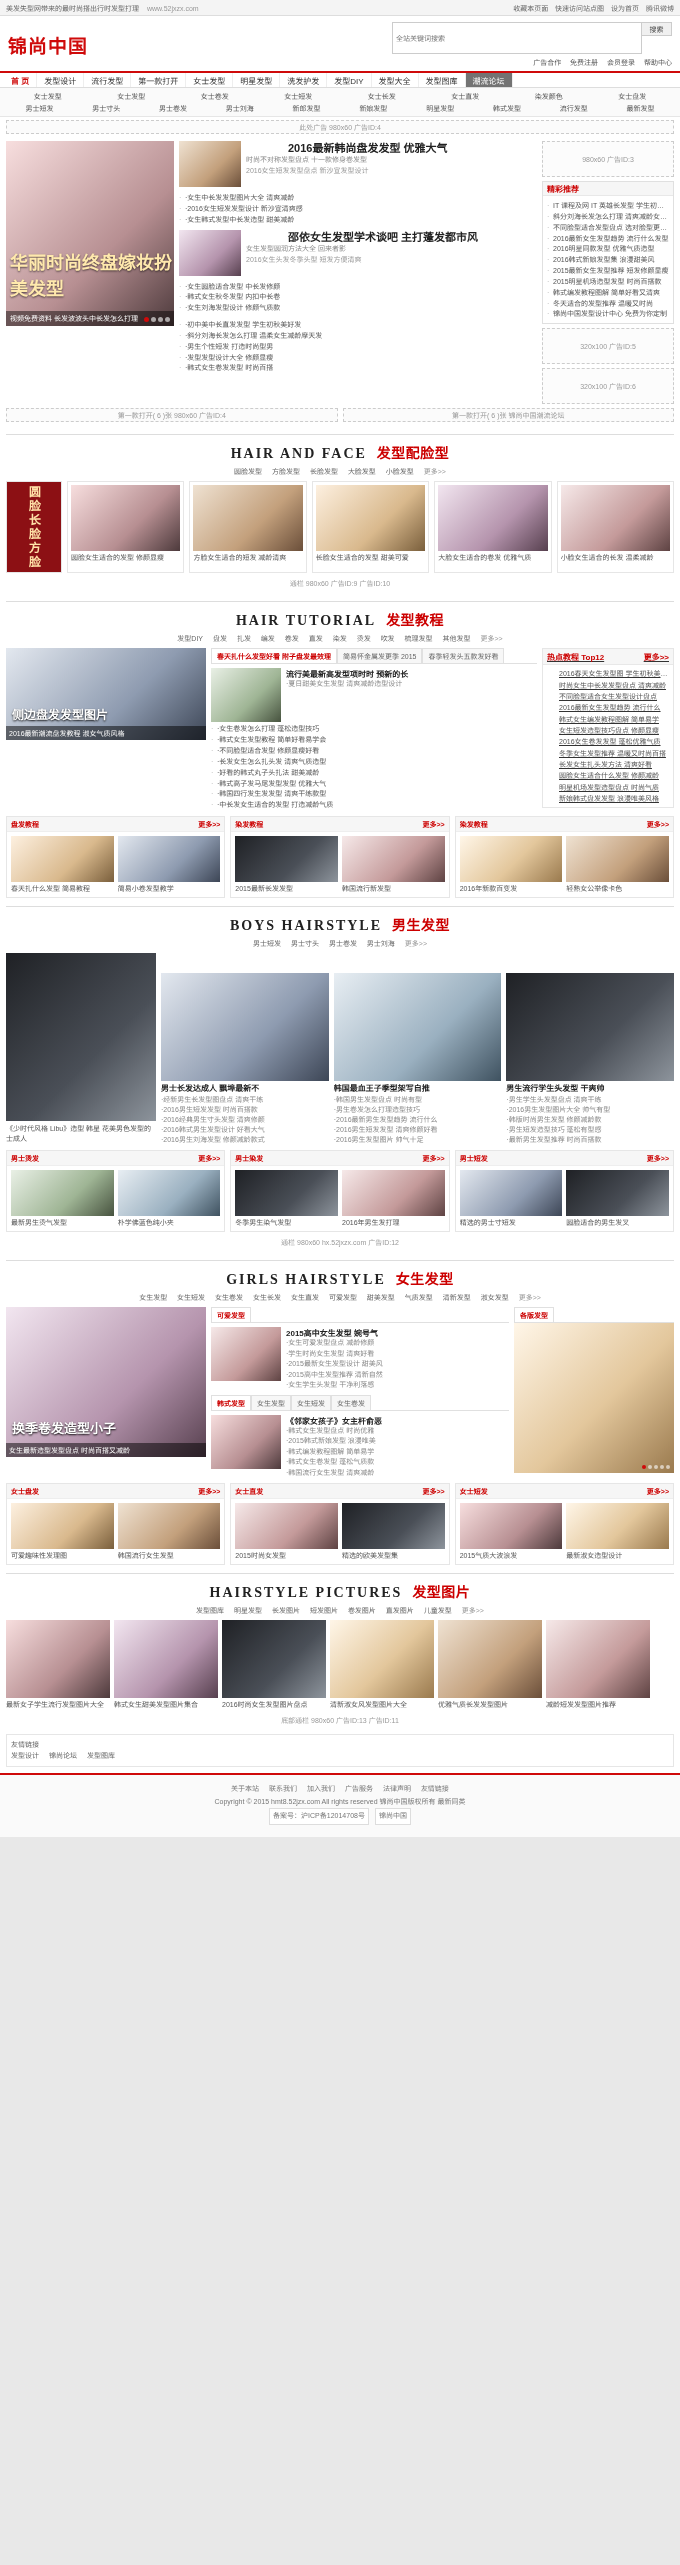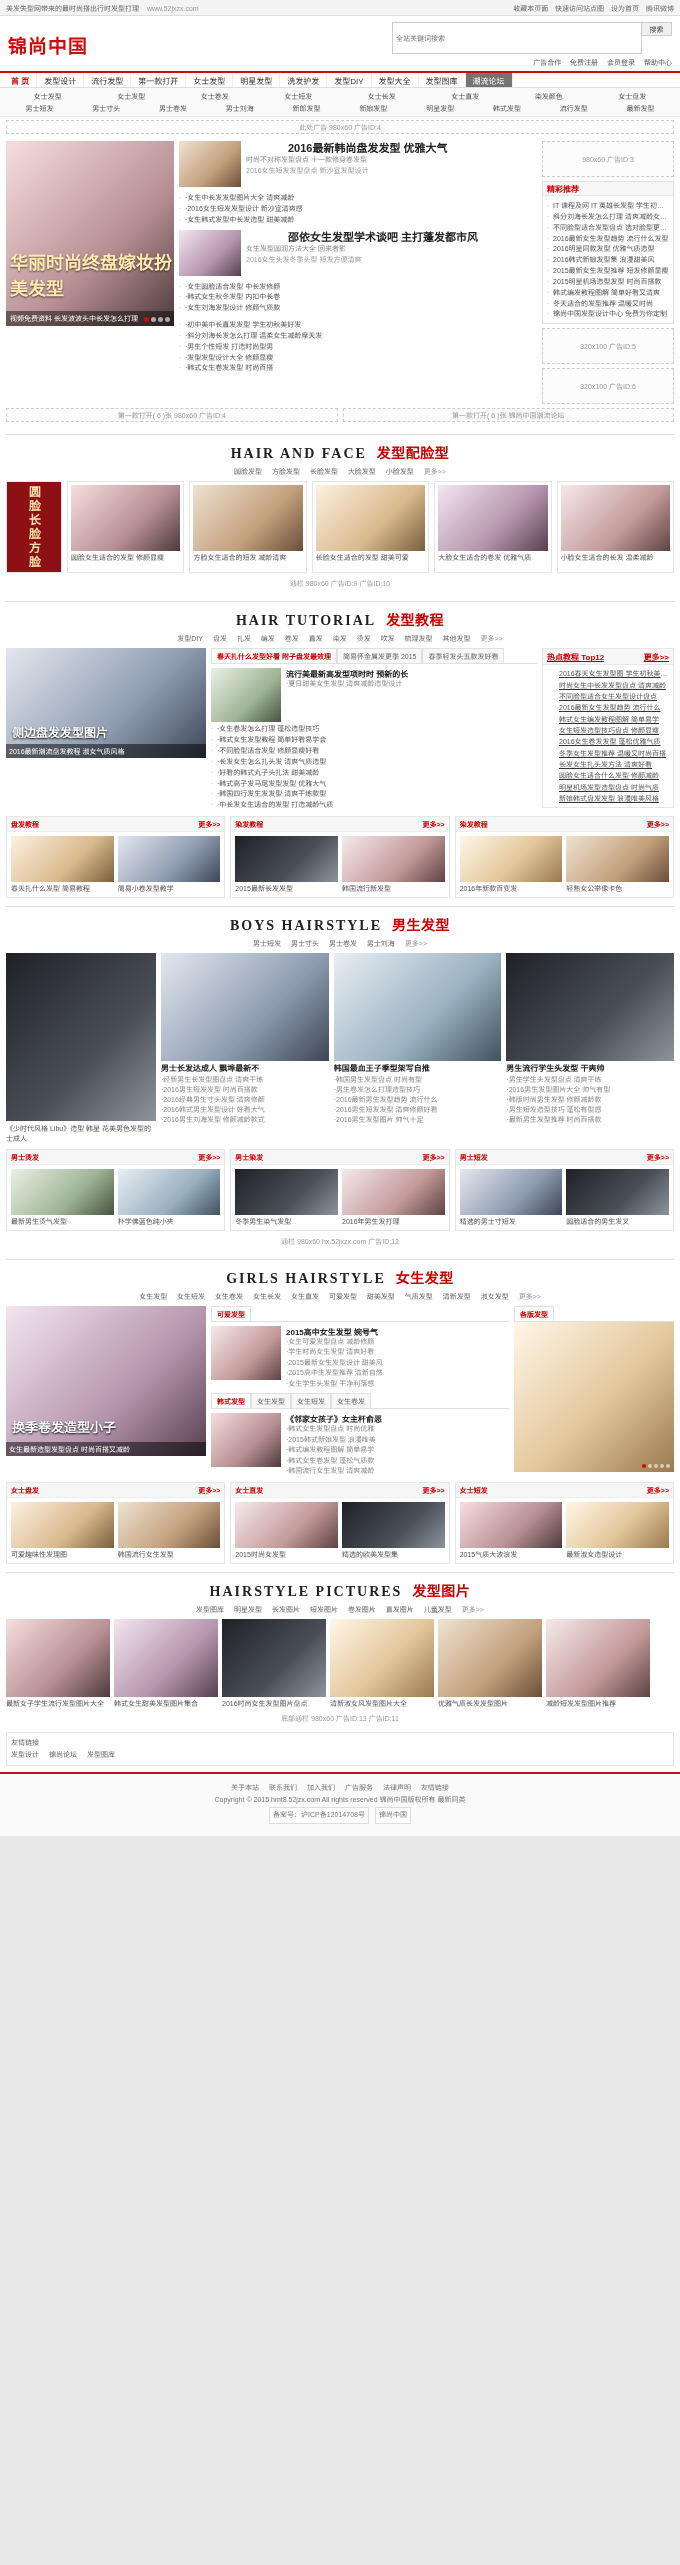--- a/index.html
+++ b/index.html
@@ -136,21 +136,21 @@
   .card .ph { width:100%; height:66px; }
   .card .tx { font-size:7px; color:#555; margin-top:2px; line-height:1.3; }
   .card.promo { background:#8c1014; color:#ffdca8; display:flex; align-items:center; justify-content:center; flex-direction:column; }
   .card.promo b { font-size:12px; writing-mode:vertical-rl; letter-spacing:2px; color:#ffe2a8;}
 
   .centerline { text-align:center; font-size:7px; color:#999; padding:5px 0; }
 
   
   .tut { display:flex; gap:5px; }
   .tut-left { width:200px; flex:none; }
-  .tut-left .big { width:200px; height:110px; position:relative; overflow:hidden;}
+  .tut-left .big { width:200px; height:92px; position:relative; overflow:hidden;}
   .tut-left .big .cap {
     position:absolute; bottom:0; left:0; right:0; background:rgba(0,0,0,.5); color:#fff;
     font-size:7px; padding:2px 3px;
   }
   .tut-left .big .overlaytitle{
     position:absolute; left:6px; bottom:18px; color:#fff; font-size:12px; font-weight:bold;
     text-shadow:0 1px 2px #000;
   }
   .tut-mid { flex:1; }
   .tut-right { width:132px; flex:none; }
@@ -171,21 +171,21 @@
   .three .col .bd .it { flex:1; }
   .three .col .bd .it .ph { width:100%; height:46px; }
   .three .col .bd .it .tx { font-size:7px; color:#555; margin-top:2px; line-height:1.3;}
 
   
   .boys { display:flex; gap:5px; }
   .boys .bl { width:150px; flex:none; }
   .boys .bl .ph { width:150px; height:168px; }
   .boys .bl .tx { font-size:7px; color:#555; line-height:1.4; margin-top:3px;}
   .boys .bc { flex:1; display:flex; gap:5px; }
-  .boys .bc .cc { flex:1; }
+  .boys .bc .cc { flex:1;margin-top:20px; }
   .boys .bc .cc .ph { width:100%; height:108px; }
   .boys .bc .cc .h { font-size:8px; font-weight:bold; color:#222; margin-top:3px; line-height:1.3;}
 
   
   .girls { display:flex; gap:5px; }
   .girls .gl { width:200px; flex:none; position:relative; }
   .girls .gl .ph { width:200px; height:150px; position:relative; overflow:hidden;}
   .girls .gl .ph .ttl { position:absolute; left:6px; bottom:20px; color:#fff; font-size:13px; font-weight:bold; text-shadow:0 1px 2px #000;}
   .girls .gl .ph .cap { position:absolute; left:0; right:0; bottom:0; background:rgba(0,0,0,.5); color:#fff; font-size:7px; padding:2px 3px;}
   .girls .gm { flex:1; }

